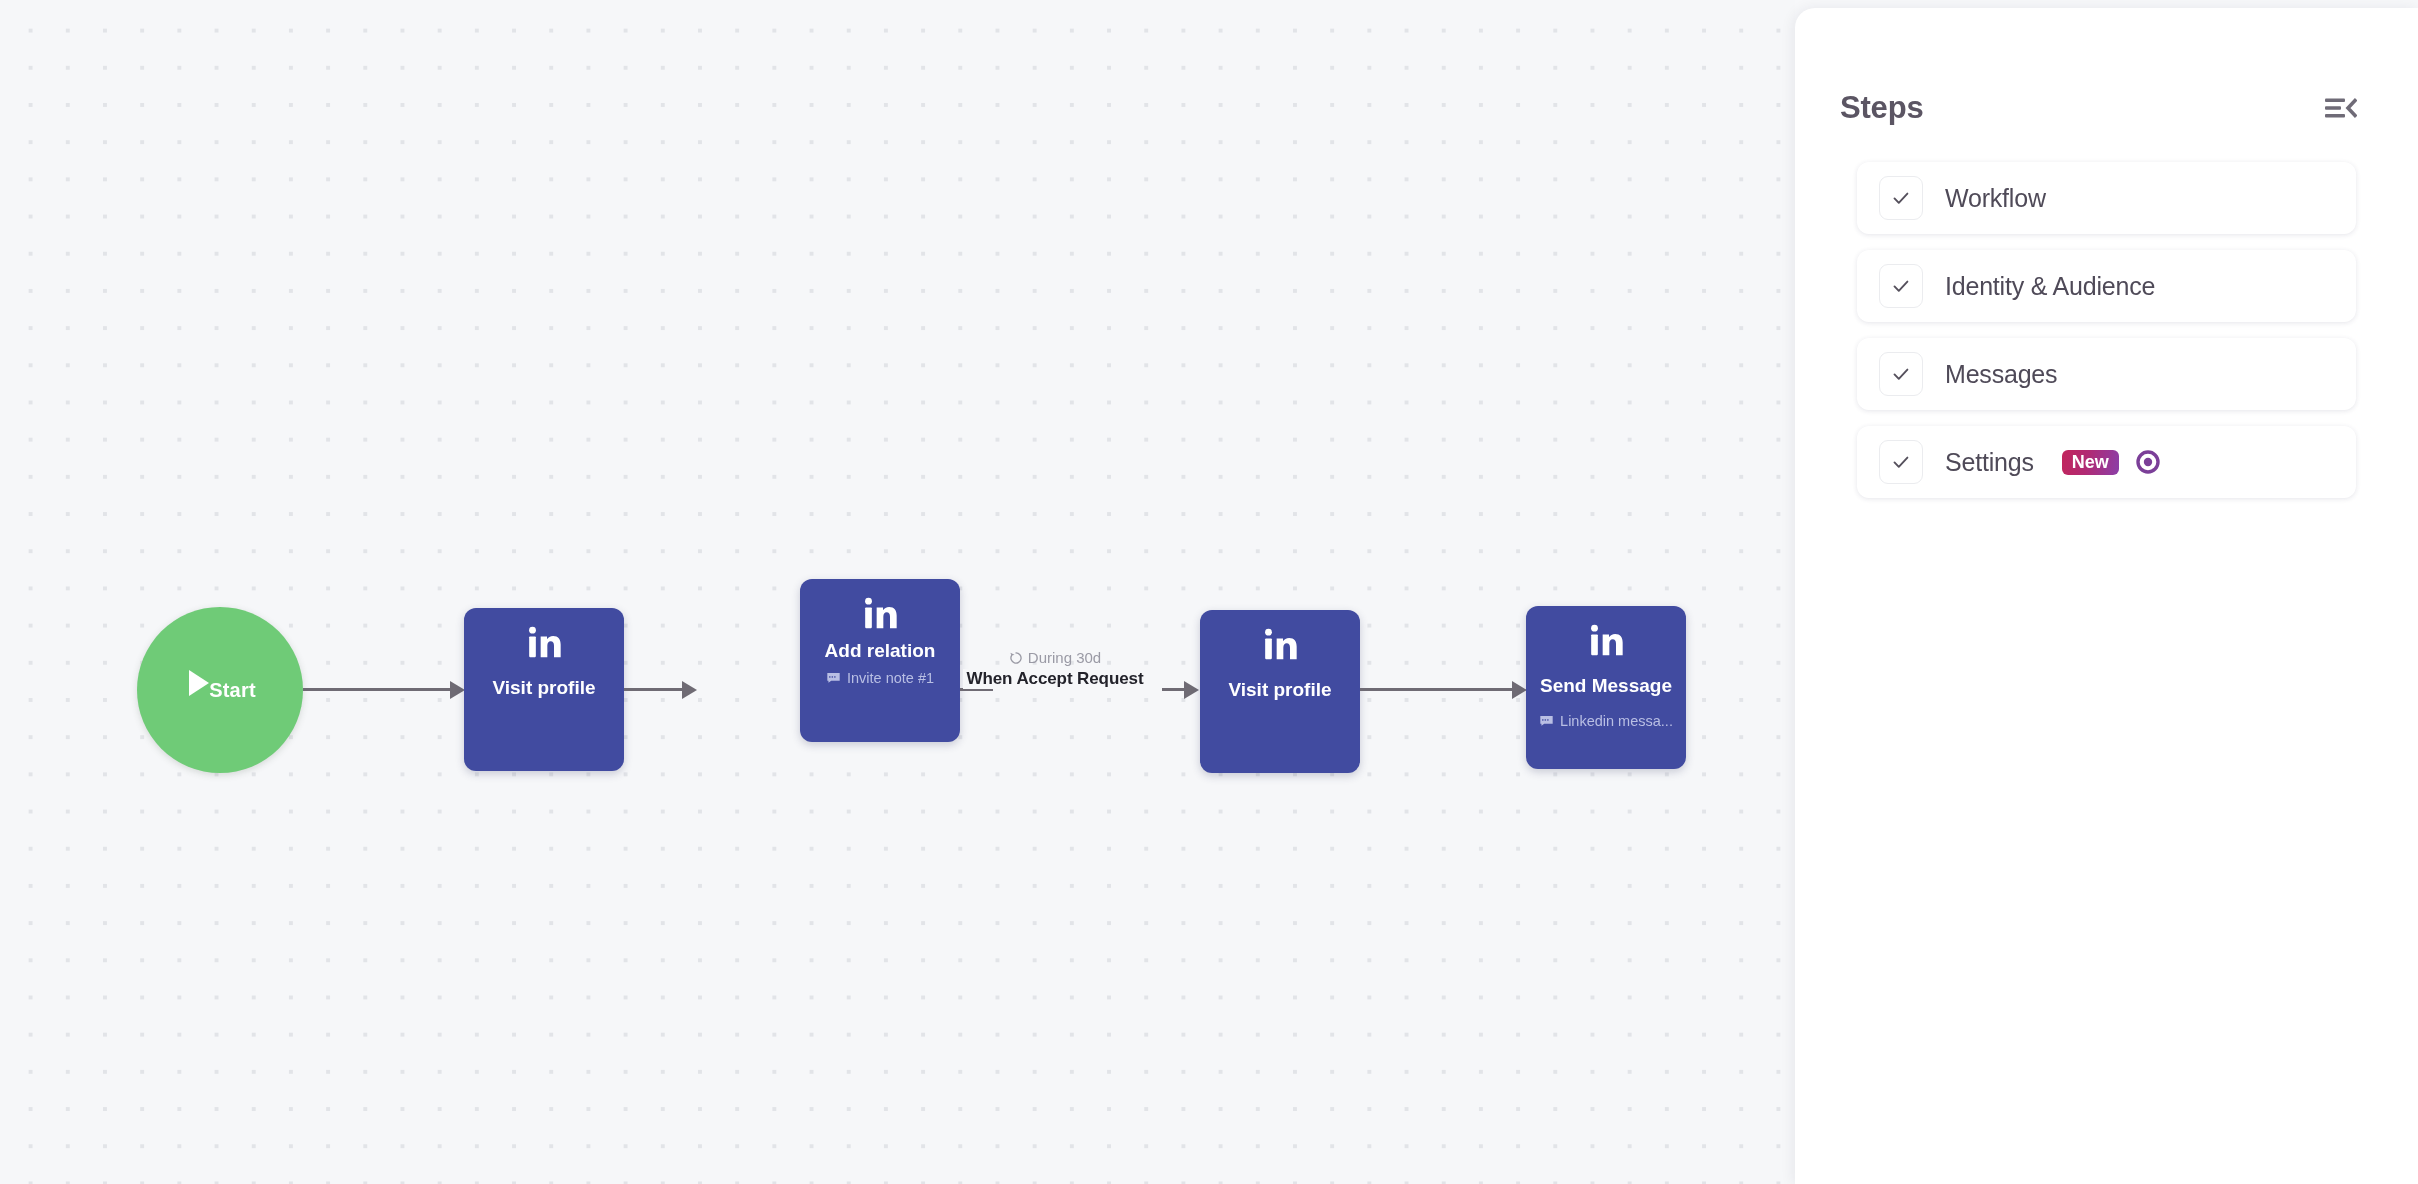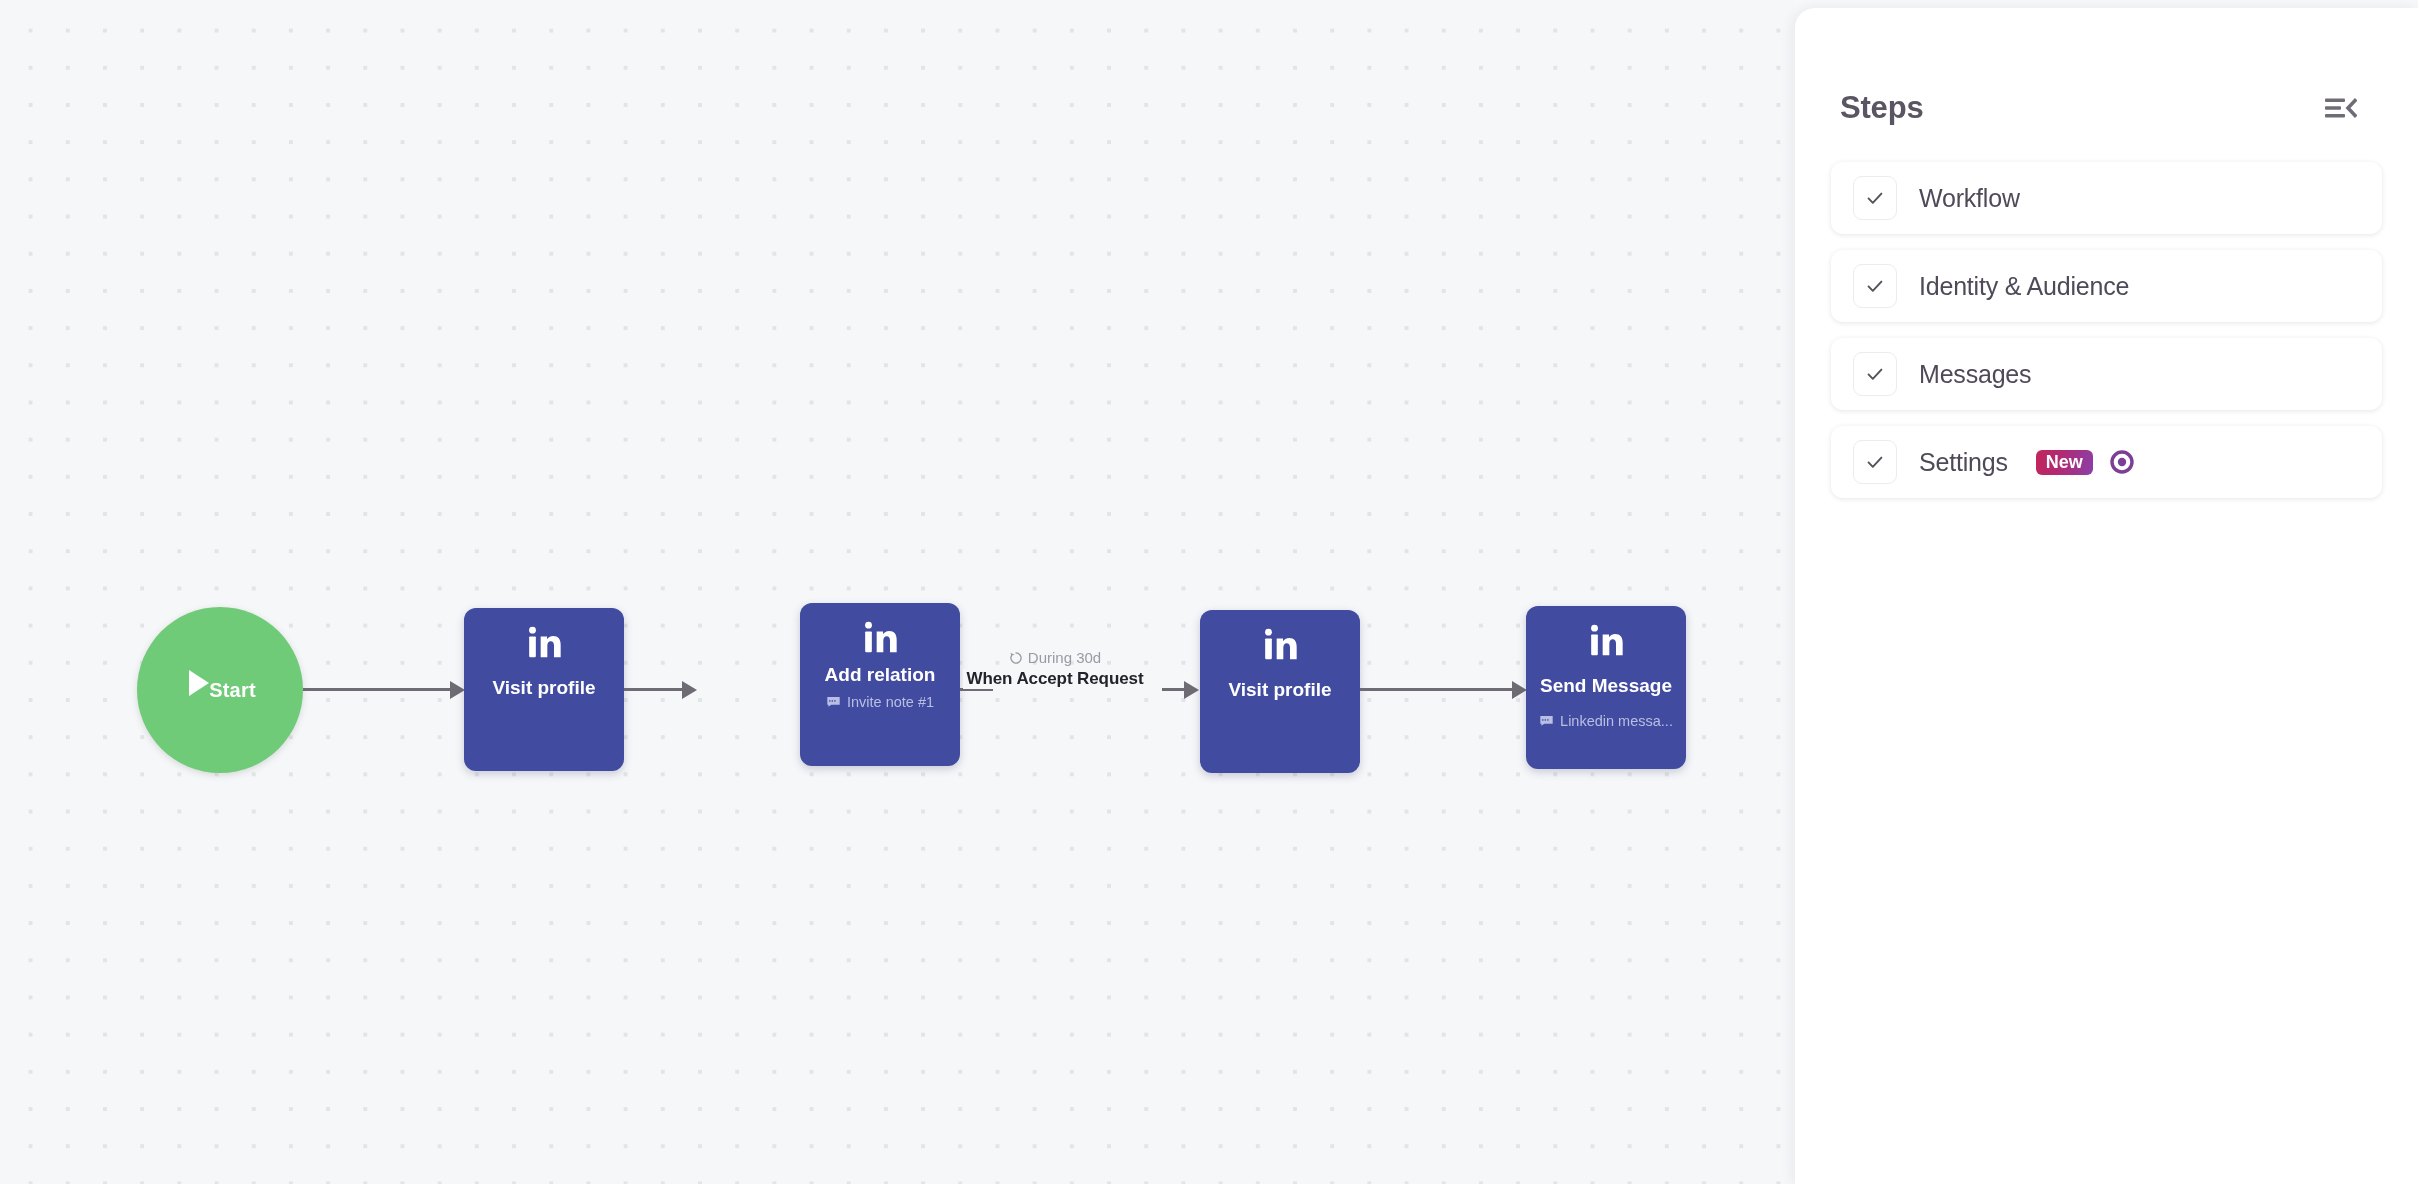--- a/index.html
+++ b/index.html
@@ -144,21 +144,21 @@
   }
   .collapse-btn {
     width:36px; height:28px;
     display:flex; align-items:center; justify-content:center;
     cursor:pointer;
   }
   .collapse-btn svg { width:34px; height:26px; display:block; }
 
   .steps-list {
     margin-top:36px;
-    padding:0 36px;
+    padding:0 62px;
     display:flex; flex-direction:column; gap:16px;
   }
   .step-card {
     height:72px;
     background:#ffffff;
     border-radius:12px;
     box-shadow:0 1px 5px rgba(40,45,80,.12);
     display:flex; align-items:center;
     padding:0 22px;
     cursor:pointer;
@@ -220,21 +220,21 @@
             <rect x="3.1" y="8.1" width="4" height="12.4" rx="0.5" fill="#ffffff"></rect>
             <path d="M10 8.1h3.8v1.7c.7-1.2 2.1-2 3.7-2 3 0 4.5 1.9 4.5 5.2v7.5h-4v-6.8c0-1.7-.6-2.7-2-2.7-1.3 0-2 .9-2 2.7v6.8h-4z" fill="#ffffff"></path>
           </svg>
         </div>
         <div class="node-title">Visit profile</div>
       </div>
 
       <div class="edge-line" style="left:624px; top:688px; width:64px;"></div>
       <div class="edge-arrow" style="left:682px; top:681px;"></div>
 
-      <div class="step-node has-sub" style="left:800px; top:603px;">
+      <div class="step-node has-sub" style="left:800px; top:579px;">
         <div class="li-icon">
           <svg viewBox="0 0 24 24" aria-hidden="true">
             <circle cx="5.1" cy="4.3" r="2.05" fill="#ffffff"></circle>
             <rect x="3.1" y="8.1" width="4" height="12.4" rx="0.5" fill="#ffffff"></rect>
             <path d="M10 8.1h3.8v1.7c.7-1.2 2.1-2 3.7-2 3 0 4.5 1.9 4.5 5.2v7.5h-4v-6.8c0-1.7-.6-2.7-2-2.7-1.3 0-2 .9-2 2.7v6.8h-4z" fill="#ffffff"></path>
           </svg>
         </div>
         <div class="node-title">Add relation</div>
         <div class="node-sub">
           <svg viewBox="0 0 16 16" aria-hidden="true">

